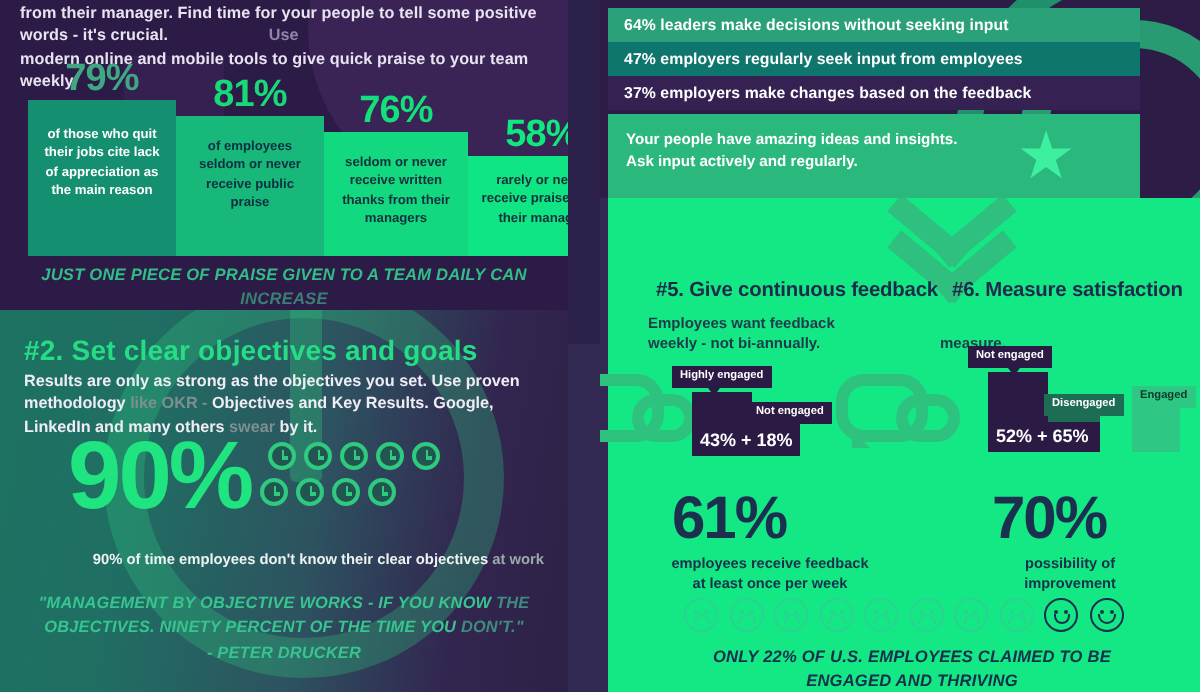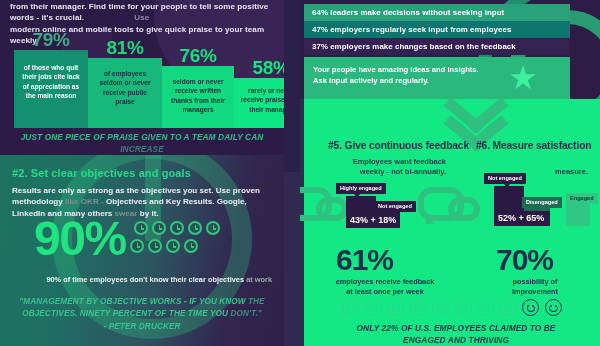--- a/index.html
+++ b/index.html
@@ -39,21 +39,21 @@
 
   .praise-line{position:absolute;left:14px;top:131px;width:256px;text-align:center;color:#2fbf85;font-size:8.3px;line-height:12px;font-weight:700;font-style:italic;letter-spacing:.1px;}
   .praise-line .dim{color:#3a7f74;}
 
   
   .lp-bot{position:absolute;left:0;top:155px;width:284px;height:191px;overflow:hidden;
     background:linear-gradient(100deg,#1d7260 0%,#1f6f63 24%,#2d5360 55%,#322650 80%,#2e2146 100%);}
   .target-wm{position:absolute;left:52px;top:-16px;width:200px;height:200px;border-radius:50%;
     border:20px solid rgba(45,200,125,.30);box-sizing:border-box;}
   .target-wm-bar{position:absolute;left:145px;top:-6px;width:16px;height:92px;border-radius:3px;background:rgba(45,200,125,.33);}
-  .sec2-title{position:absolute;left:12px;top:12px;color:#24dd84;font-size:11px;font-weight:700;letter-spacing:.1px;}
+  .sec2-title{position:absolute;left:12px;top:12px;color:#24dd84;font-size:14px;font-weight:700;letter-spacing:.1px;}
   .sec2-body{position:absolute;left:12px;top:30px;width:252px;color:#f0ecf6;font-size:8.1px;line-height:11.4px;font-weight:600;}
   .sec2-body .dim{color:#7d8f91;}
 
   .big90{position:absolute;left:34px;top:60px;color:#1fe480;font-size:48px;font-weight:700;line-height:48px;letter-spacing:-1.5px;}
   .clocks{position:absolute;left:134px;top:66px;width:130px;}
   .clock-row{display:flex;gap:4px;margin-bottom:4px;}
   .clock{width:14px;height:14px;border-radius:50%;border:2px solid #2fc97f;box-sizing:border-box;position:relative;background:#20564f;}
   .clock .h{position:absolute;left:4.5px;top:2.4px;width:1.4px;height:4.2px;background:#2fc97f;}
   .clock .m{position:absolute;left:4.5px;top:5.4px;width:3.4px;height:1.4px;background:#2fc97f;}
   .clock-row.r2{margin-left:-4px;}
@@ -98,21 +98,21 @@
   .bubble-wm{position:absolute;left:118px;top:88px;width:62px;height:46px;}
   .bub{position:absolute;border-radius:14px;border:6px solid #2dc37f;box-sizing:border-box;}
   .bub.b-a{left:0;top:0;width:46px;height:34px;}
   .bub.b-b{left:30px;top:10px;width:32px;height:24px;}
   .bub-tail{position:absolute;left:8px;top:28px;width:0;height:0;border-left:9px solid #2dc37f;border-top:9px solid transparent;border-bottom:0 solid transparent;}
   .bubble-wm-left{position:absolute;left:-14px;top:88px;width:62px;height:46px;}
 
   .sec-title{position:absolute;color:#1d2b4a;font-size:10.2px;font-weight:700;letter-spacing:-.1px;}
   .sec-title.t5{left:28px;top:41px;}
   .sec-title.t6{left:176px;top:41px;}
-  .sec-sub{position:absolute;color:#1d3b4a;font-size:7.5px;line-height:10.4px;font-weight:700;text-align:right;}
+  .sec-sub{position:absolute;color:#1d3b4a;font-size:7.5px;line-height:10.4px;font-weight:700;text-align:left;}
   .sec-sub.s5{left:24px;top:58px;width:122px;}
   .sec-sub.s6{left:170px;top:58px;width:118px;}
 
   
   .chart5{position:absolute;left:30px;top:84px;width:112px;height:56px;}
   .chart6{position:absolute;left:178px;top:74px;width:118px;height:66px;}
   .barA{position:absolute;background:#2b1a44;}
   .barB{position:absolute;background:#1d6d54;}
   .barC{position:absolute;background:#2ec783;}
   .tag{position:absolute;height:11px;padding:0 4px;box-sizing:border-box;color:#ffffff;

